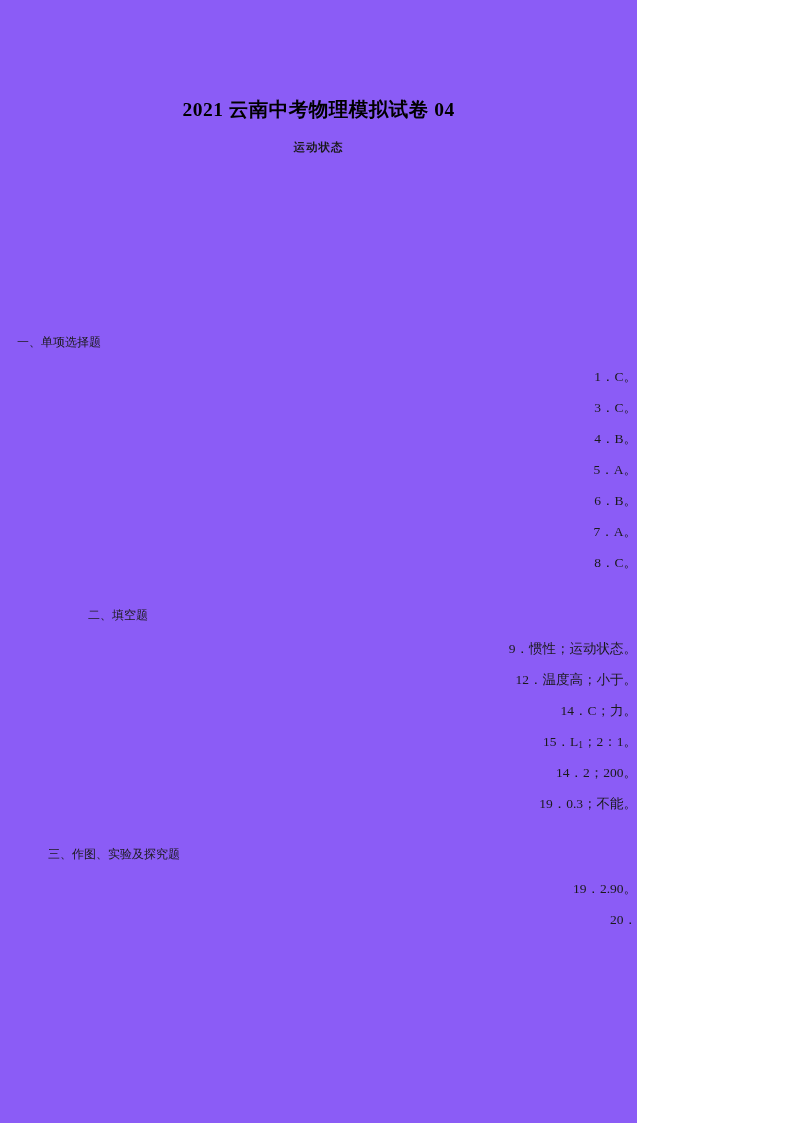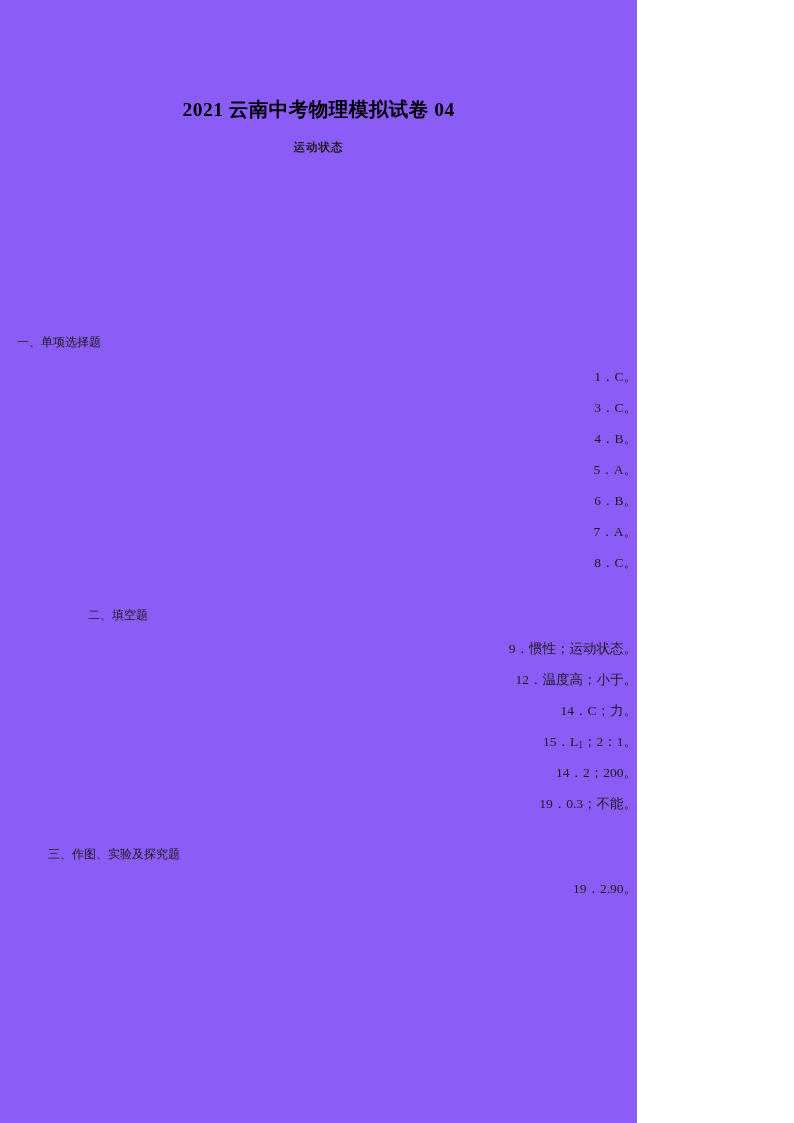--- a/index.html
+++ b/index.html
@@ -133,17 +133,18 @@
           <li class="answer-item"><span>15．</span><span>L<sub>1</sub>；2：1。</span></li>
           <li class="answer-item"><span>14．</span><span>2；200。</span></li>
           <li class="answer-item"><span>19．</span><span>0.3；不能。</span></li>
         </ol>
     </section>
 
     <section class="section" id="section-experiment">
       <h2 class="section-heading">三、作图、实验及探究题</h2>
       <ol class="answer-list">
           <li class="answer-item"><span>19．</span><span>2.90。</span></li>
+          <li class="answer-item"><span>20．</span><span></span></li>
         </ol>
     </section>
 
   </div>
 </div>
 
 </body></html>

